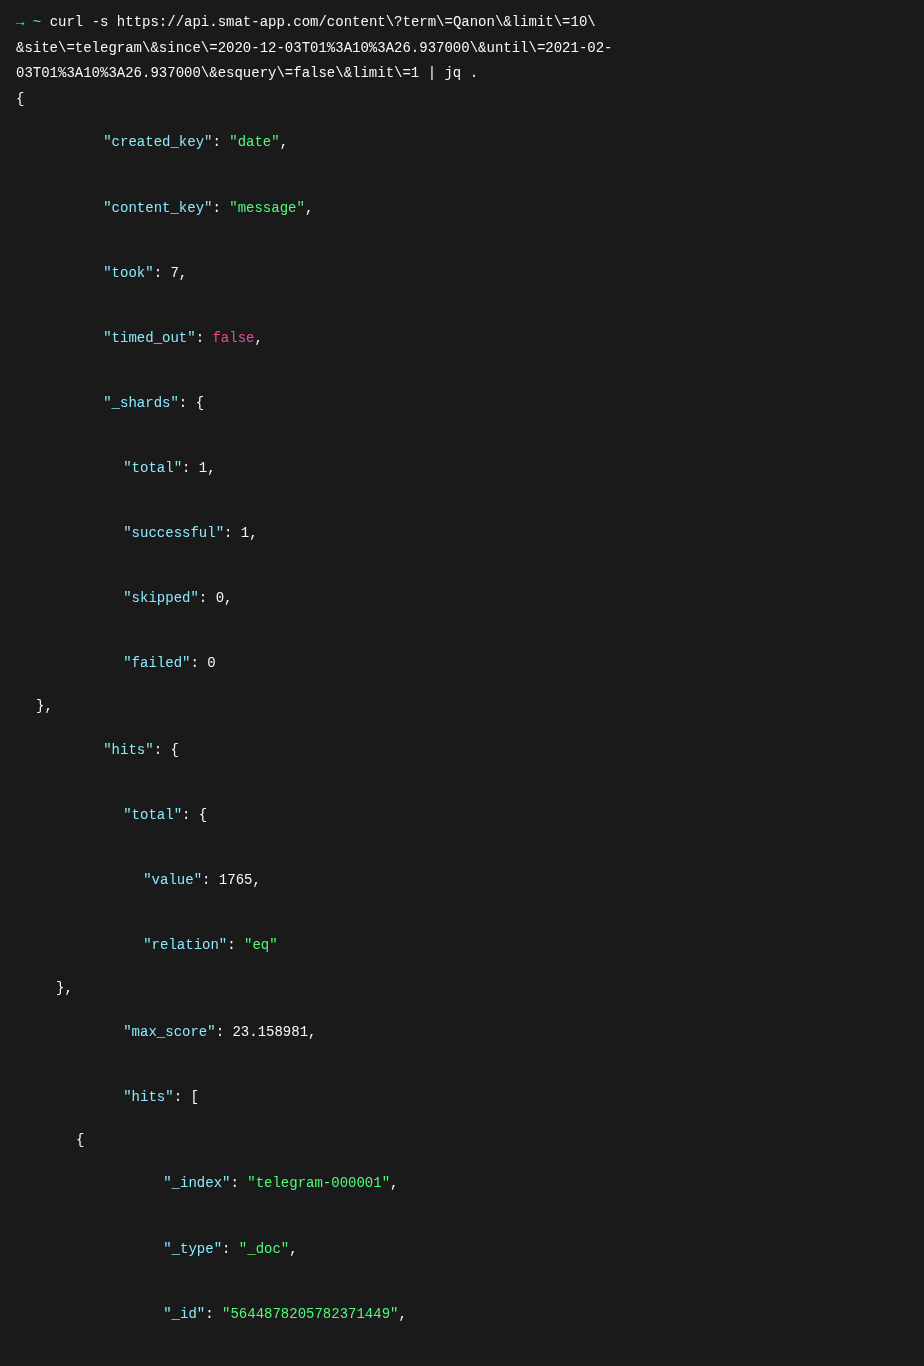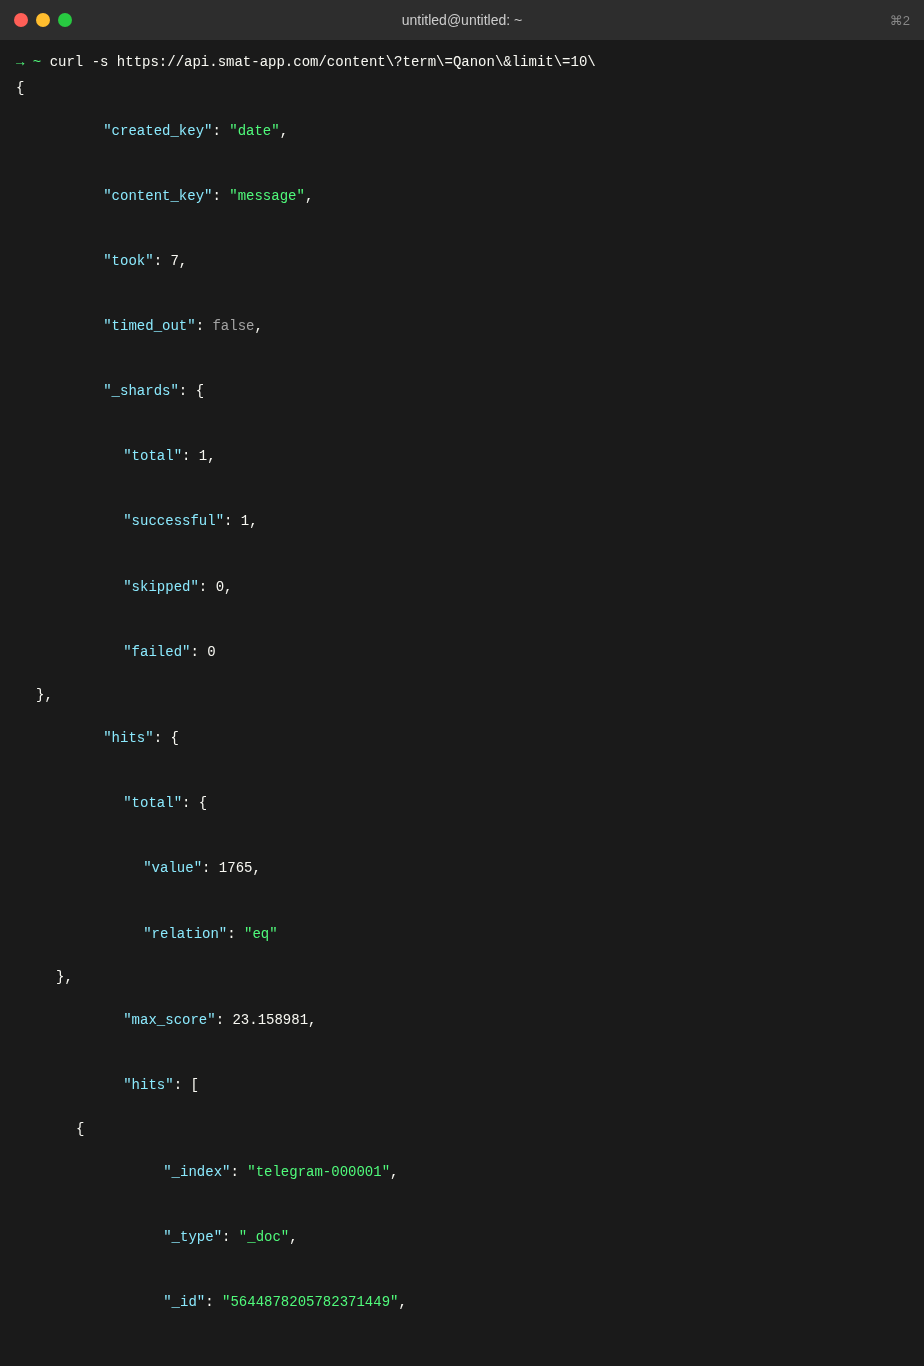--- a/index.html
+++ b/index.html
@@ -102,53 +102,50 @@
 
     .str-val {
       color: #50fa7b;
     }
 
     .num-val {
       color: #f8f8f2;
     }
 
     .bool-val {
-      color: #a3a3a3;
+      color: #ec4899;
     }
 
     .bracket {
       color: #f8f8f2;
     }
 
     .indent1 { padding-left: 20px; }
     .indent2 { padding-left: 40px; }
     .indent3 { padding-left: 60px; }
     .indent4 { padding-left: 80px; }
   </style>
 </head>
 <body>
 
 <div class="window">
-  <div class="title-bar">
-    <div class="traffic-lights">
-      <div class="traffic-light tl-red"></div>
-      <div class="traffic-light tl-yellow"></div>
-      <div class="traffic-light tl-green"></div>
-    </div>
-    <span class="title-text">untitled@untitled: ~</span>
-    <span class="shortcut-badge">⌘2</span>
-  </div>
 
   <div class="terminal-content">
 
     <div class="cmd-line">
       <span class="prompt-arrow">→</span>
       <span style="color:#50fa7b;"> ~ </span>
       <span class="cmd-text">curl -s  https://api.smat-app.com/content\?term\=Qanon\&amp;limit\=10\</span>
     </div>
+    <div class="cmd-line">
+      <span class="cmd-text">&amp;site\=telegram\&amp;since\=2020-12-03T01%3A10%3A26.937000\&amp;until\=2021-02-</span>
+    </div>
+    <div class="cmd-line">
+      <span class="cmd-text">03T01%3A10%3A26.937000\&amp;esquery\=false\&amp;limit\=1  |  jq  .</span>
+    </div>
 
     <div class="json-block">
 
       <span class="json-line bracket">{</span>
 
       <span class="json-line indent1">
         <span class="key">"created_key"</span><span class="bracket">: </span><span class="str-val">"date"</span><span>,</span>
       </span>
 
       <span class="json-line indent1">

